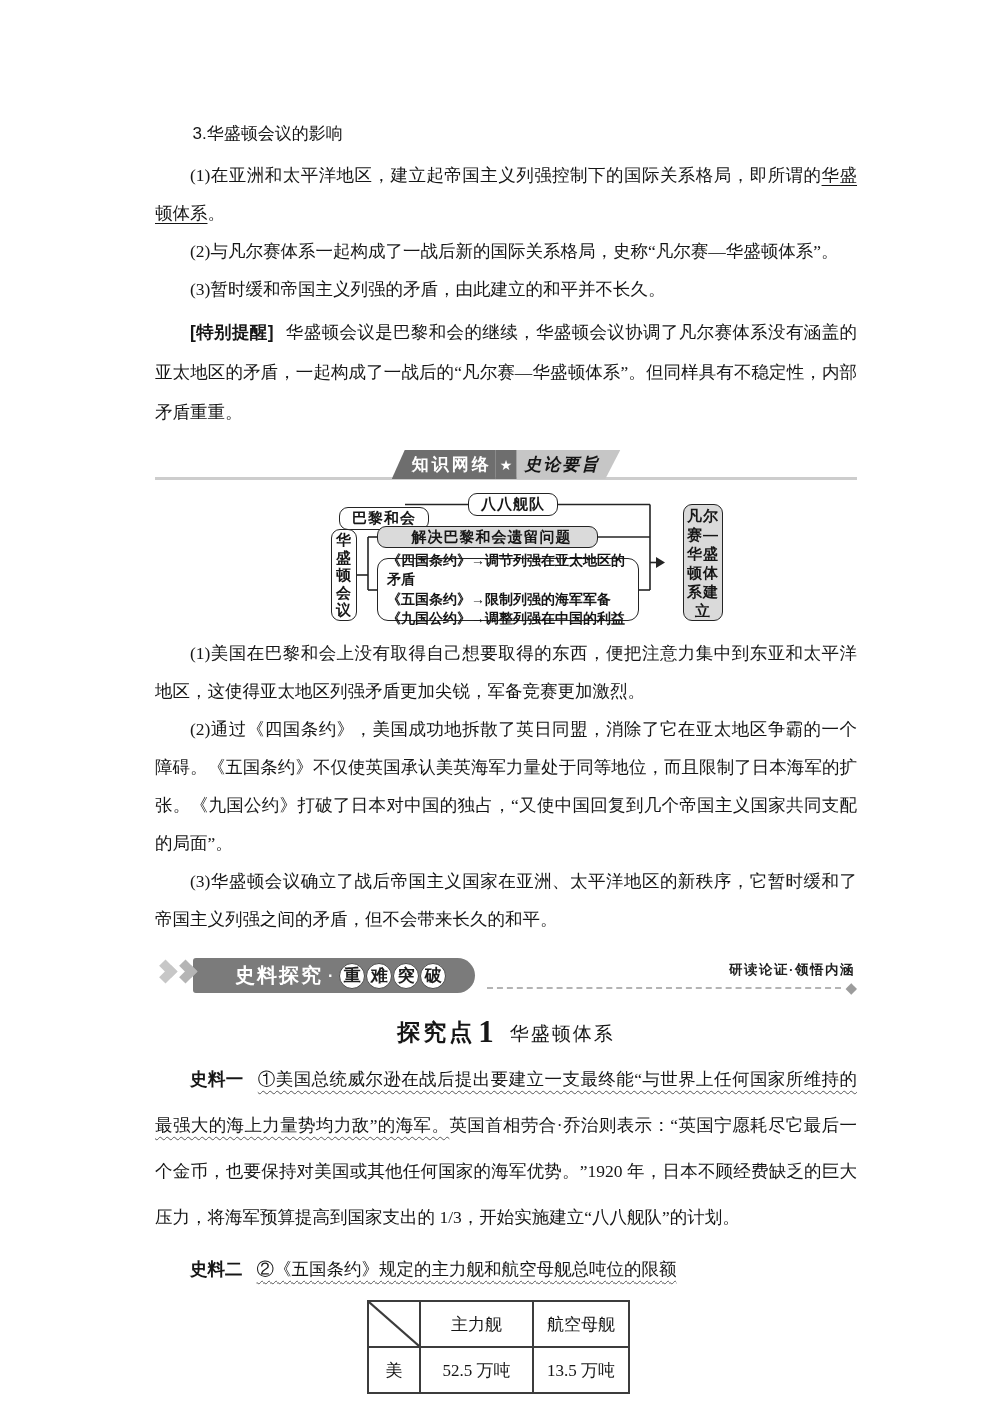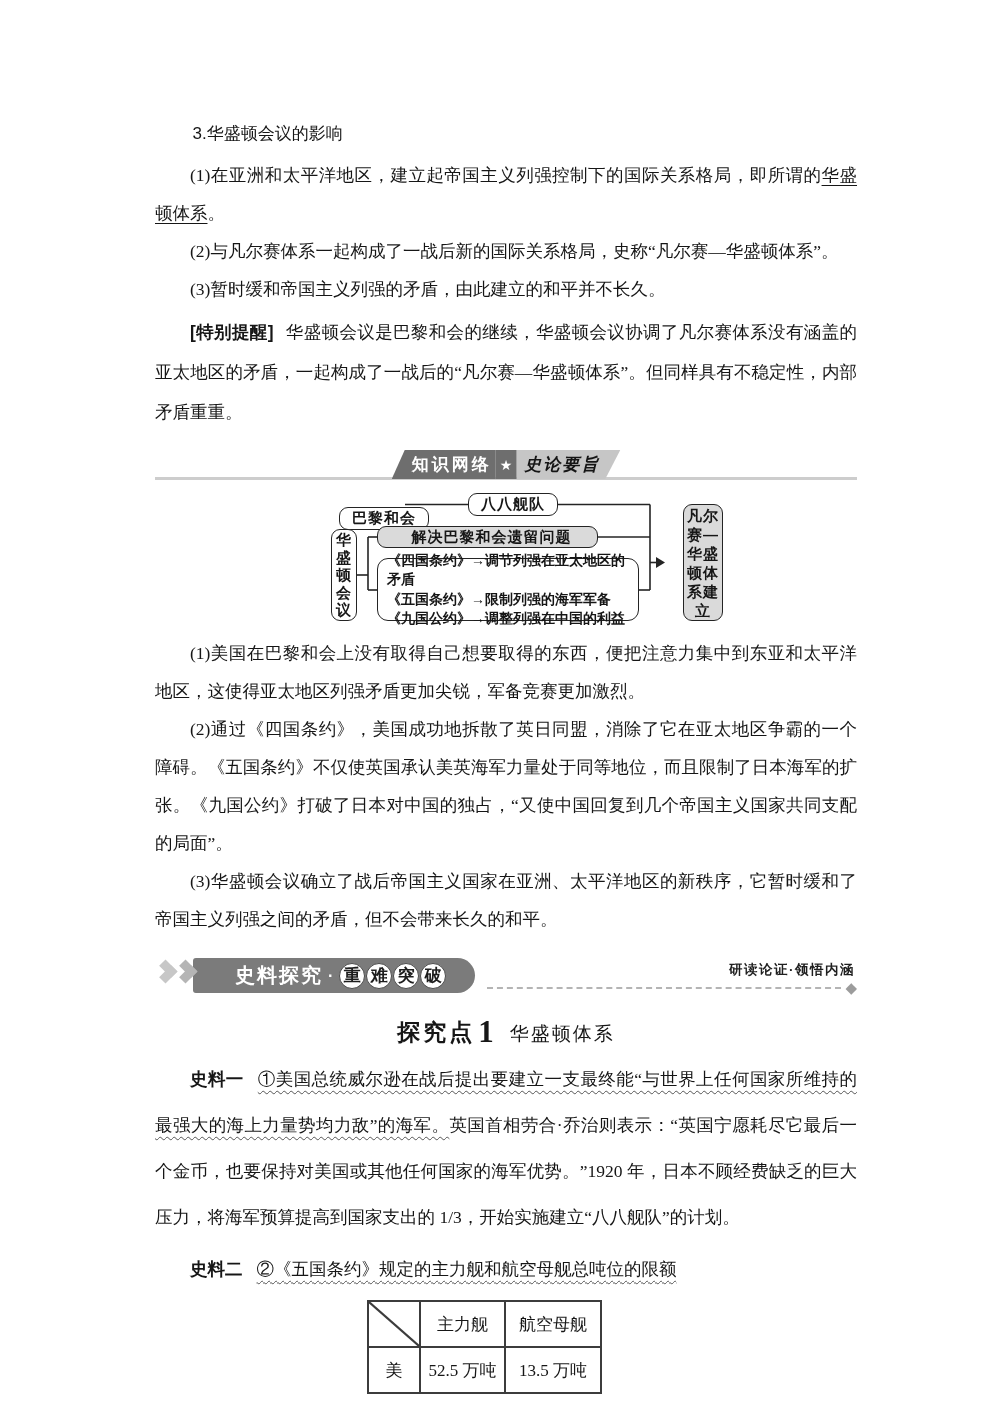--- a/index.html
+++ b/index.html
@@ -101,21 +101,21 @@
   .mat-label { font-family:"Liberation Sans", sans-serif; font-weight:bold; margin-right:14px; }
   .wavy { text-decoration:underline; text-decoration-style:wavy;
           text-decoration-thickness:1px; text-underline-offset:5px; text-decoration-color:#555; }
 
   
   table.limit { border-collapse:collapse; margin:8px 0 0 212px; font-size:17px; }
   table.limit th, table.limit td {
     border:2px solid #3c3c3c; text-align:center; font-weight:normal;
     height:46px; padding:0 6px; background:#fff;
   }
-  .col-c { width:52px; } .col-m { width:85px; } .col-a { width:96px; }
+  .col-c { width:52px; } .col-m { width:113px; } .col-a { width:96px; }
   .diag-cell { position:relative; padding:0; }
   .diag-cell svg { position:absolute; left:0; top:0; width:100%; height:100%; }
 </style>
 </head>
 <body>
 
 <div class="page">
   <div class="content">
 
     <h3 class="sec-heading">3.华盛顿会议的影响</h3>

